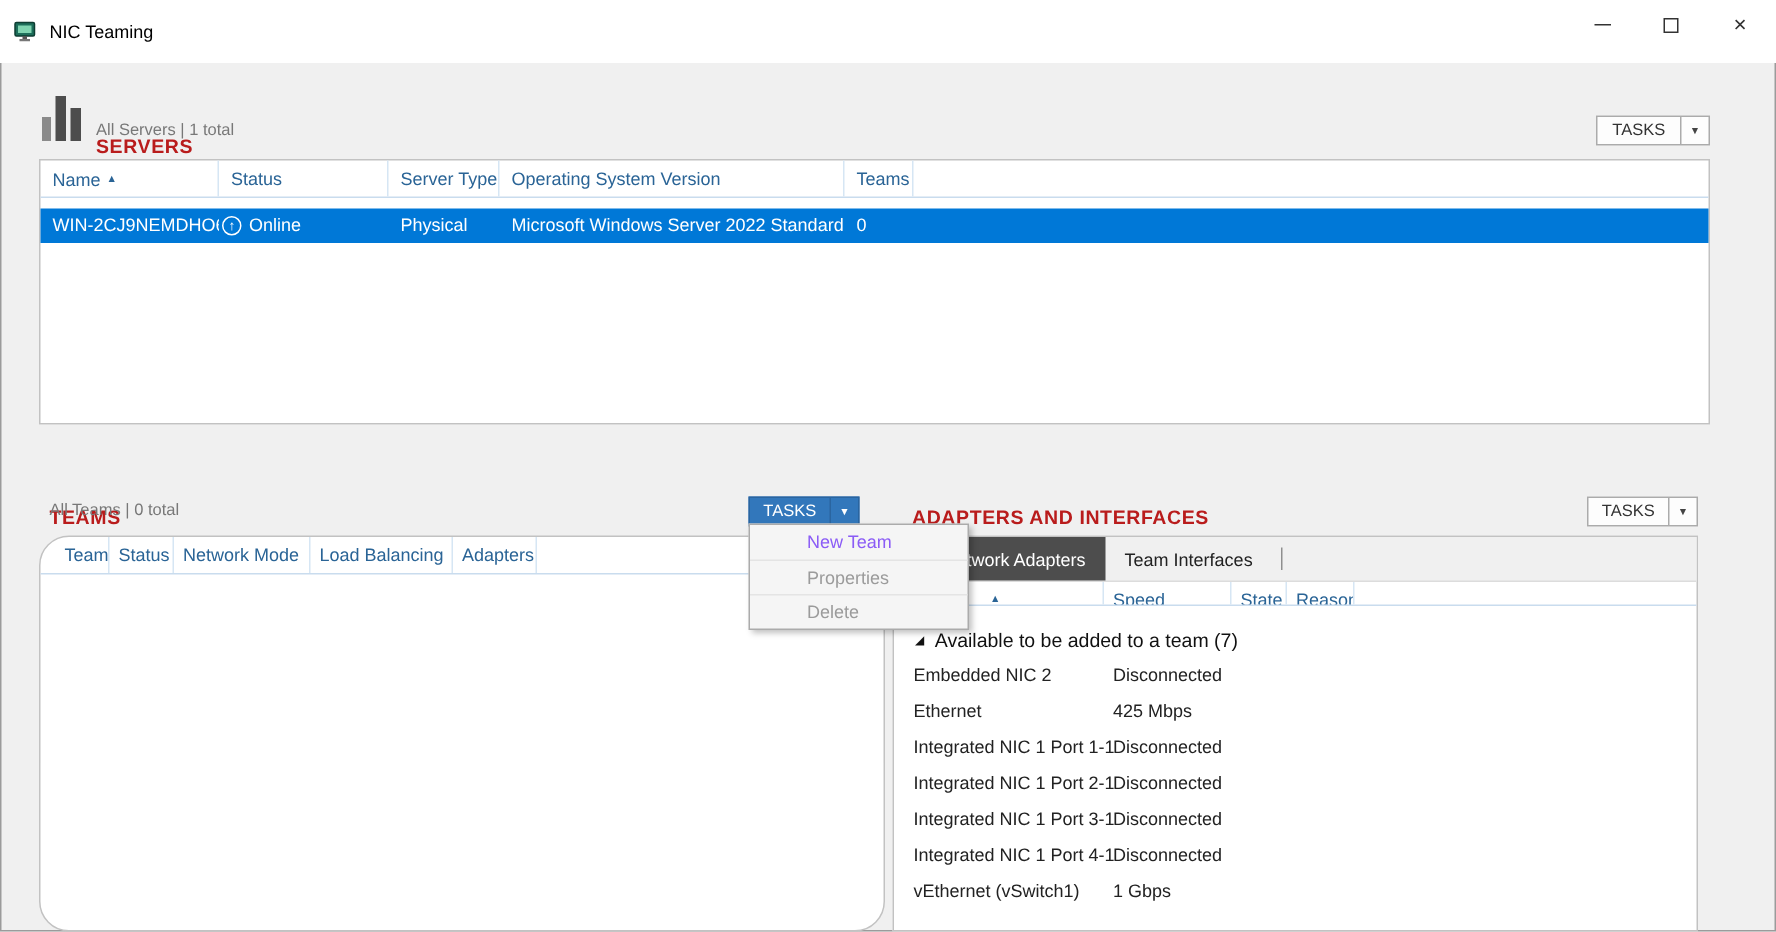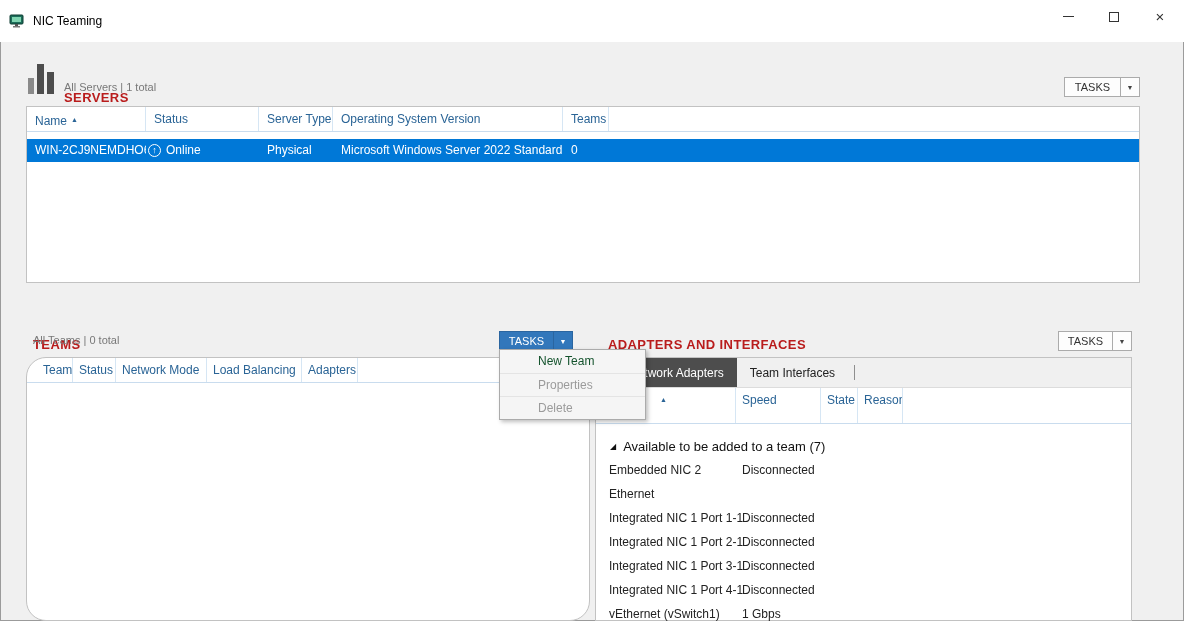--- a/index.html
+++ b/index.html
@@ -64,34 +64,34 @@
   #teams-title { position:absolute; left:33px; top:310px; }
   #teams-sub { position:absolute; left:33px; top:334px; }
   #teams-panel { left:26px; top:357px; width:564px; height:264px;border-radius:20px; }
   .teams-cols { grid-template-columns:46px 43px 91px 95px 56px auto; }
   .teams-cols > div { padding-left:6px; }
   .teams-cols > div:first-child { padding-left:16px; }
 
   
   #tasks-menu { position:absolute; left:499px; top:349px; width:147px; background:#f5f5f5;
                 border:1px solid #ababab; box-shadow:2px 2px 4px rgba(0,0,0,0.25); z-index:50; }
-  #tasks-menu .mi { height:23px; line-height:23px; padding-left:38px; color:#14532d; cursor:default; white-space:nowrap; }
+  #tasks-menu .mi { height:23px; line-height:23px; padding-left:38px; color:#8b5cf6; cursor:default; white-space:nowrap; }
   #tasks-menu .mi + .mi { border-top:1px solid #e4e4e4; }
   #tasks-menu .mi.disabled { color:#9b9b9b; }
 
   
   #adapters-title { position:absolute; left:608px; top:310px; }
   #adapters-panel { left:595px; top:357px; width:537px; height:264px; }
   .tabbar { height:30px; background:#f0f0f0; border-bottom:1px solid #dcdcdc;
             display:flex; align-items:stretch; padding-left:20px; }
   .tab { display:flex; align-items:center; padding:0 13px; font-size:12px; color:#222; cursor:default; white-space:nowrap; }
   .tab.active { background:#4d4d4d; color:#fff; }
   .tab-div { width:1px; height:15px; background:#8f8f8f; align-self:center; margin-left:6px; }
 
-  .adp-cols { grid-template-columns:140px 85px 37px 45px auto; height:36px; line-height:24px; }
+  .adp-cols { grid-template-columns:140px 85px 37px 45px auto; height:16px; line-height:24px; }
   .adp-cols > div { padding-left:6px; }
   .adp-cols > div:first-child { padding-left:60px; }
 
   .group-row { margin-top:12px; height:22px; line-height:22px; display:flex; align-items:center; cursor:default; }
   .group-expander { font-size:8px; color:#111; margin:0 7px 0 14px; }
   .group-label { font-size:13px; color:#111; }
 
   .adp-row { display:grid; grid-template-columns:146px auto; height:24px; line-height:24px; cursor:default; }
   .adp-row .n { padding-left:13px; white-space:nowrap; }
   .adp-row .s { white-space:nowrap; }
@@ -223,20 +223,21 @@
       <span class="group-expander">◢</span>
       <span class="group-label">Available to be added to a team (7)</span>
     </div>
 
     <div class="adp-row">
       <div class="n">Embedded NIC 2</div>
       <div class="s">Disconnected</div>
     </div>
     <div class="adp-row">
       <div class="n">Ethernet</div>
+      <div class="s">425 Mbps</div>
     </div>
     <div class="adp-row">
       <div class="n">Integrated NIC 1 Port 1-1</div>
       <div class="s">Disconnected</div>
     </div>
     <div class="adp-row">
       <div class="n">Integrated NIC 1 Port 2-1</div>
       <div class="s">Disconnected</div>
     </div>
     <div class="adp-row">

